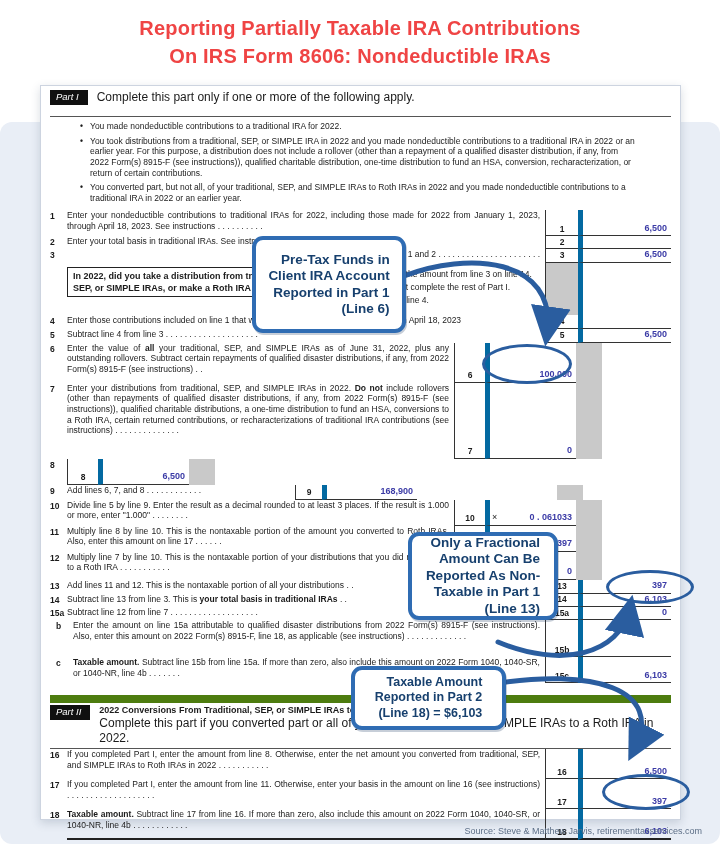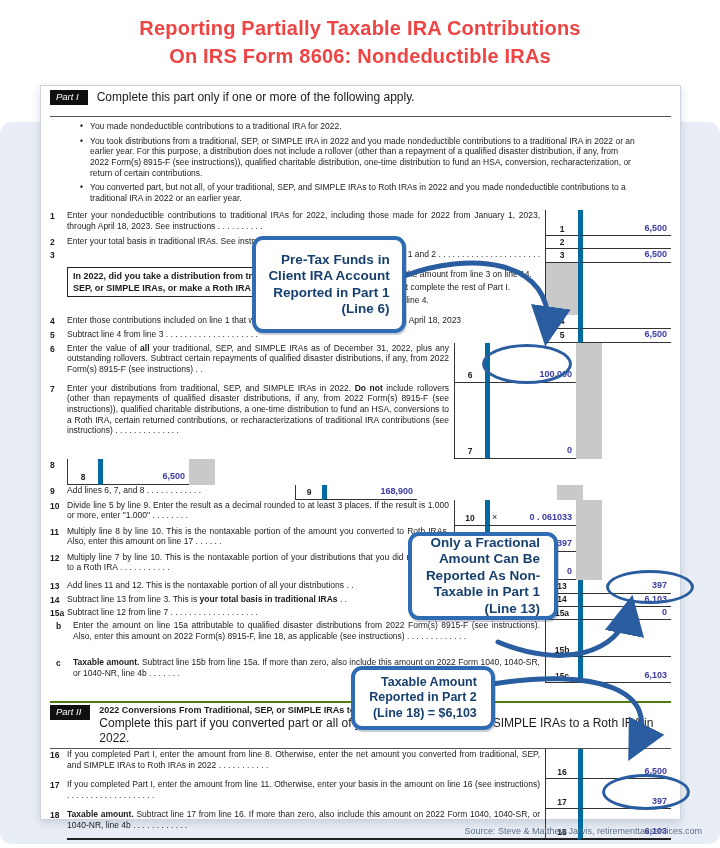--- a/index.html
+++ b/index.html
@@ -6,21 +6,21 @@
   body{width:720px;height:848px;position:relative;overflow:hidden;background:#ffffff;
        font-family:"Liberation Sans",sans-serif;color:#1c1c1c}
   .bg-panel{position:absolute;left:0;top:122px;width:720px;height:722px;background:#e9eef6;border-radius:12px}
   .main-title{position:absolute;top:14px;left:0;width:720px;text-align:center;color:#ef4444;
        font-weight:bold;font-size:20px;line-height:28px;letter-spacing:.2px}
   .form-sheet{position:absolute;left:40px;top:85px;width:641px;height:735px;background:#fff;
        border:1px solid #cdd4e0;box-shadow:0 3px 9px rgba(40,60,90,.18);box-sizing:border-box;
        padding:4px 9px 0 9px;font-size:8.5px;line-height:1.25;color:#1b1b1b}
   
   .pbar{display:flex;align-items:flex-start;border-bottom:1px solid #555;padding-bottom:2px;min-height:24px}
-  .pbar2{border-top:2px solid #4d7c0f;margin-top:18px;padding-top:2px;min-height:26px}
+  .pbar2{border-top:8px solid #4d7c0f;margin-top:12px;padding-top:2px;min-height:26px}
   .pbadge{background:#101010;color:#fff;font-weight:normal;font-style:italic;font-size:9.5px;
        padding:1px 9px 2px 6px;margin-right:9px;flex:none}
   .ptitle{font-weight:bold;font-size:9px;display:block}
   .psub{font-size:12px;display:block}
   
   .bullets{padding:4px 0 3px 30px}
   .bullet{display:flex;margin-bottom:4px;max-width:555px;text-align:left}
   .dot{flex:none;width:10px;font-weight:bold}
   
   .r{display:flex;align-items:stretch}
@@ -47,21 +47,21 @@
   .qfrag{position:absolute;left:333px;top:5px;line-height:13px;white-space:nowrap}
   .qgray{background:#c9c9c9;border-bottom:none}
   .qamt{border-bottom:none}
   
   .callout{position:absolute;background:#fff;border:4px solid #2f6cb3;border-radius:11px;
         color:#17406e;font-weight:bold;text-align:right;display:flex;align-items:center;justify-content:center;
         padding:3px 4px;box-sizing:border-box;font-size:13.5px;line-height:1.22;white-space:pre-line;
         box-shadow:1px 2px 0 rgba(30,60,100,.25)}
   #callout-pretax{left:252px;top:236px;width:154px;height:97px}
   #callout-fractional{left:408px;top:532px;width:150px;height:88px}
-  #callout-taxable{left:351px;top:666px;width:144px;height:64px;font-size:12.5px}
+  #callout-taxable{left:351px;top:666px;width:155px;height:64px;font-size:12.5px}
   
   .circ{position:absolute;border:3px solid #2a5d9f;border-radius:50%}
   #circle-line6{left:482px;top:344px;width:84px;height:34px}
   #circle-line13{left:606px;top:570px;width:82px;height:28px}
   #circle-line18{left:602px;top:774px;width:82px;height:30px}
   .arrows{position:absolute;left:0;top:0;pointer-events:none}
   .arr{fill:none;stroke:#2a5d9f;stroke-width:5;stroke-linecap:round}
   .source{position:absolute;right:18px;top:826px;font-size:9px;color:#5c6e86}
 </style>
 </head>
@@ -138,21 +138,21 @@
   </div>
   <div class="r" style="min-height:14px">
     <span class="no">5</span>
     <div class="lbl" style="text-align:left">Subtract line 4 from line 3   .   .   .   .   .   .   .   .   .   .   .   .   .   .   .   .   .   .   .   .</div>
     <div class="cnum">5</div>
     <div class="camt">6,500</div>
   </div>
 
   <div class="r" style="min-height:40px">
     <span class="no">6</span>
-    <div class="lblm"><span>Enter the value of </span><b>all</b><span> your traditional, SEP, and SIMPLE IRAs as of December 31, 2022, plus any outstanding rollovers. Subtract certain repayments of qualified disaster distributions, if any, from 2022 Form(s) 8915-F (see instructions)    .    .</span></div>
+    <div class="lblm"><span>Enter the value of </span><b>all</b><span> your traditional, SEP, and SIMPLE IRAs as of June 31, 2022, plus any outstanding rollovers. Subtract certain repayments of qualified disaster distributions, if any, from 2022 Form(s) 8915-F (see instructions)    .    .</span></div>
     <div class="cnum mid">6</div>
     <div class="camt mid">100,000</div>
     <div class="gray"></div>
       <div class="tail"></div>
   </div>
   <div class="r" style="min-height:76px">
     <span class="no">7</span>
     <div class="lblm"><span>Enter your distributions from traditional, SEP, and SIMPLE IRAs in 2022. </span><b>Do not</b><span> include rollovers (other than repayments of qualified disaster distributions, if any, from 2022 Form(s) 8915-F (see instructions)), qualified charitable distributions, a one-time distribution to fund an HSA, conversions to a Roth IRA, certain returned contributions, or recharacterizations of traditional IRA contributions (see instructions) .    .    .    .    .    .    .    .    .    .    .    .    .    .</span></div>
     <div class="cnum mid">7</div>
     <div class="camt mid">0</div>

